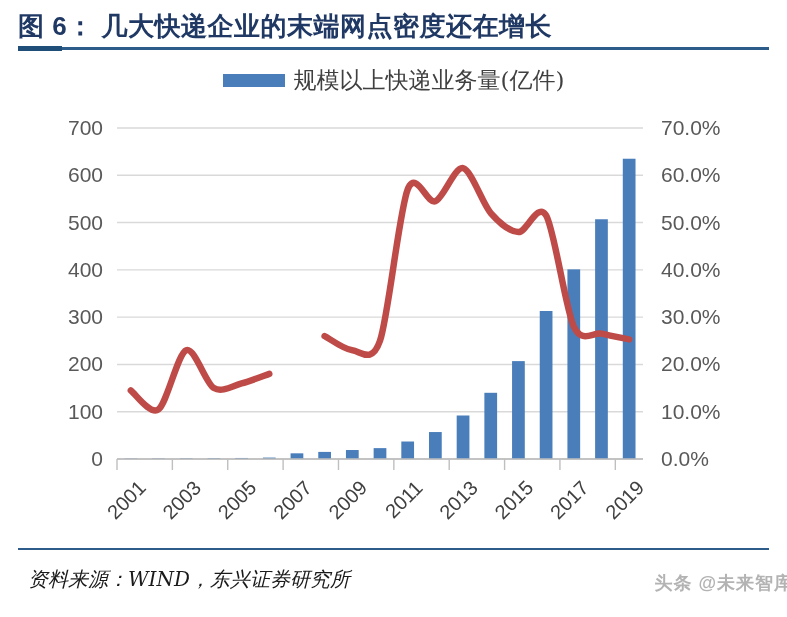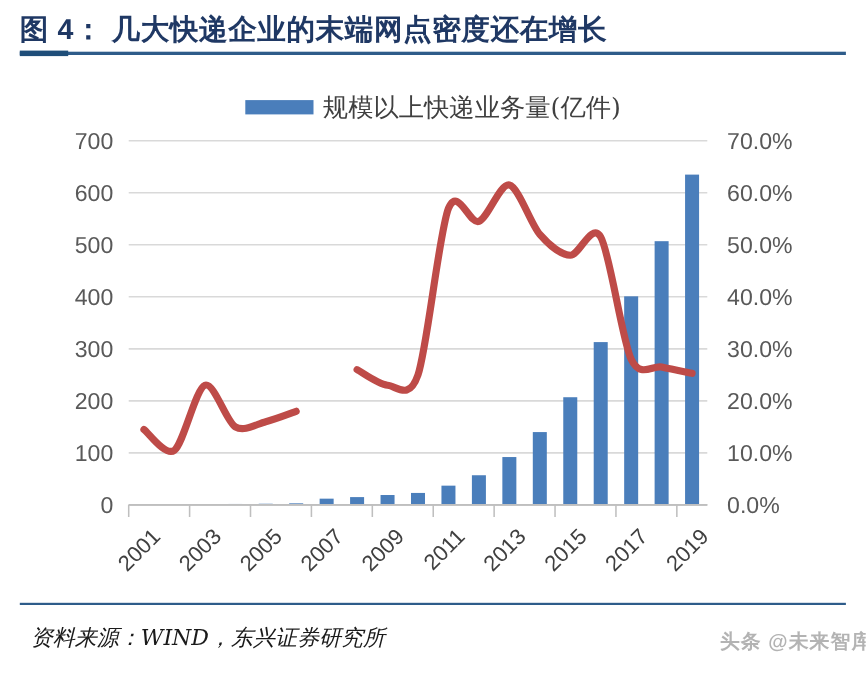--- a/index.html
+++ b/index.html
@@ -53,21 +53,20 @@
   #chart-legend {
     position: absolute;
     left: 0;
     top: 62px;
     width: 787px;
     height: 36px;
     display: flex;
     align-items: center;
     justify-content: center;
     gap: 34px;
-    margin-top: 17px;
   }
   .legend-entry {
     display: flex;
     align-items: center;
     gap: 9px;
   }
   .legend-swatch-bar {
     width: 62px;
     height: 13px;
     background: #4A7EBB;
@@ -169,21 +168,21 @@
     color: #9a9a9a;
     opacity: 0.75;
     letter-spacing: 1px;
     white-space: nowrap;
   }
 </style>
 </head>
 <body>
 
 <div id="figure-header">
-  <div id="figure-title">图 4： 几大快递企业的末端网点密度还在增长</div>
+  <div id="figure-title">图 6： 几大快递企业的末端网点密度还在增长</div>
   <div id="header-rule"></div>
   <div id="header-rule-accent"></div>
 </div>
 
 <div id="chart-legend">
   <div class="legend-entry">
     <span class="legend-swatch-bar"></span>
     <span class="legend-label">规模以上快递业务量(亿件)</span>
   </div>
 </div>

